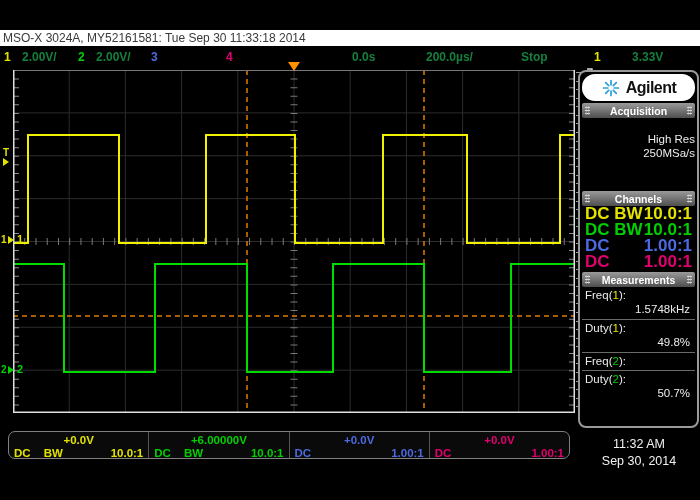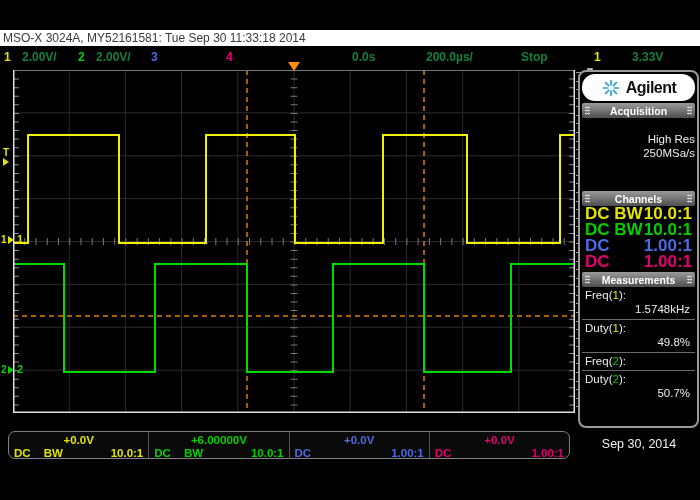--- a/index.html
+++ b/index.html
@@ -254,16 +254,17 @@
       <div class="bcell" style="color: rgb(224, 0, 112);">
         <div class="bv">+0.0V</div>
         <div class="brow">
           <span>DC</span>
           <span class="probe">1.00:1</span>
         </div>
       </div>
     </div>
 
   <div id="clock">
+    <div>11:32 AM</div>
     <div>Sep 30, 2014</div>
   </div>
 
 </div>
 
 </body></html>

